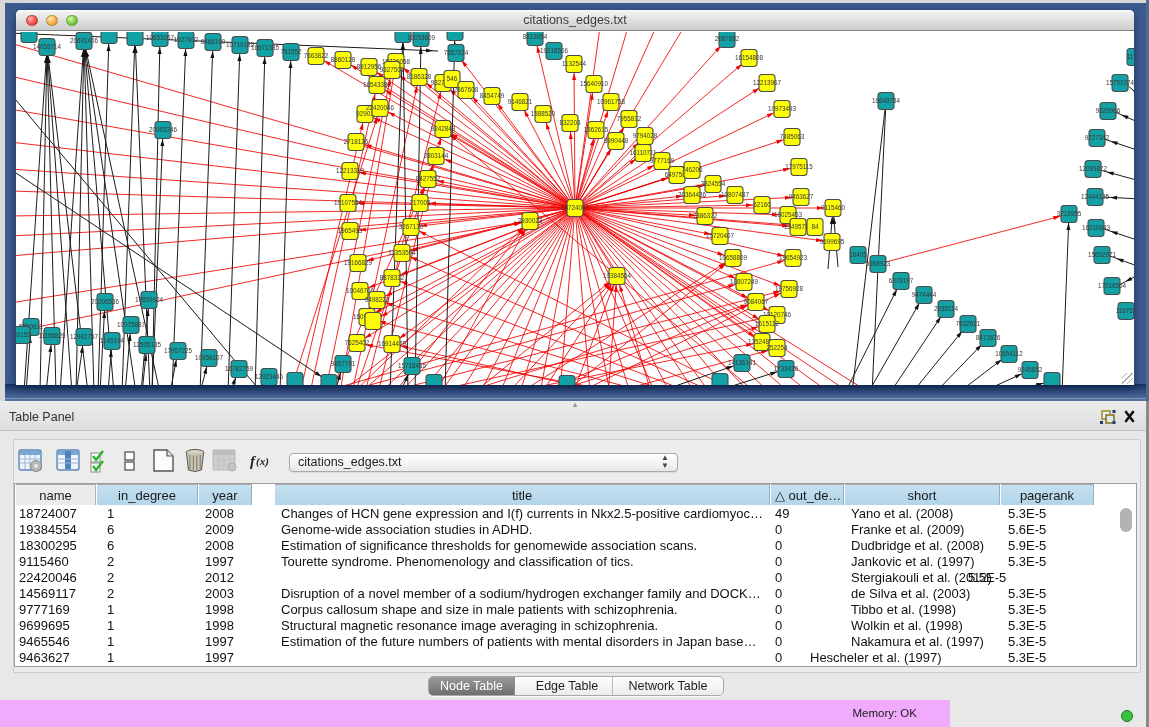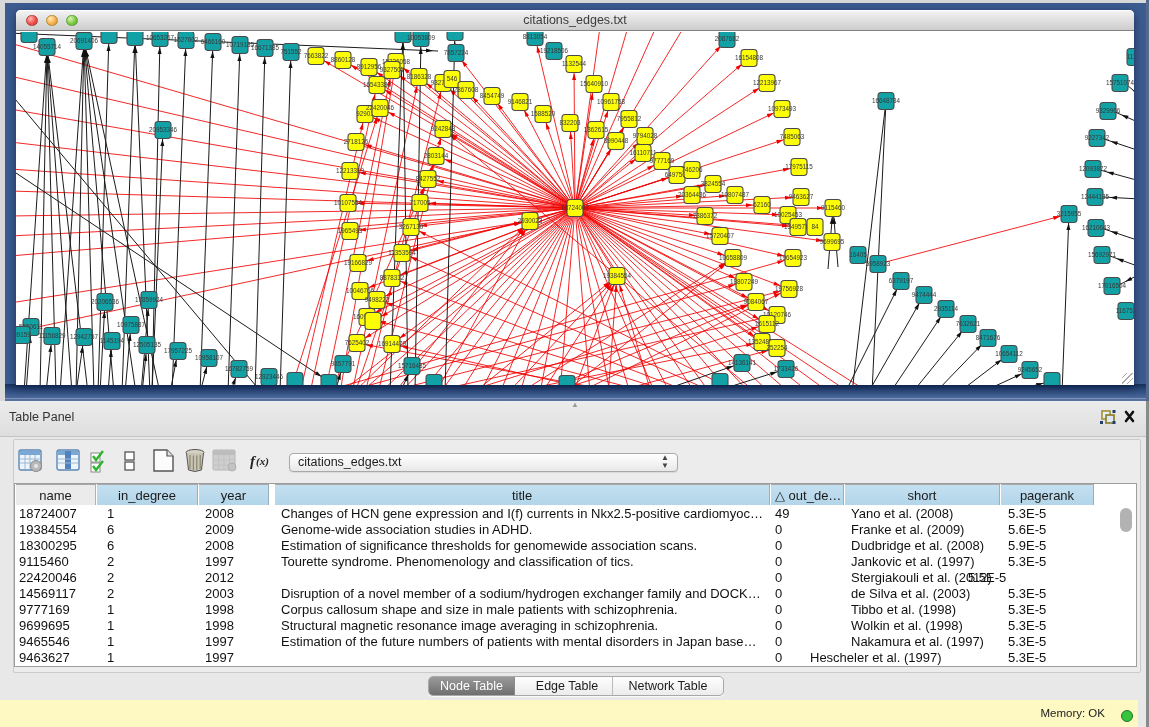--- a/index.html
+++ b/index.html
@@ -17,21 +17,21 @@
  box-shadow:inset 0 1px 0 #fdfdfd}
 #titlebar .t{position:absolute;left:0;top:3px;width:100%;text-align:center;font-size:12.5px;color:#3c3c3c}
 .tl{position:absolute;top:4.5px;width:11.5px;height:11.5px;border-radius:50%}
 #b1{left:10px;background:radial-gradient(circle at 35% 30%,#ffb9b4,#f1514d 55%,#c33530);border:0.5px solid #b43f38}
 #b2{left:30px;background:radial-gradient(circle at 35% 30%,#ffeabf,#f5b04c 55%,#cd8c2e);border:0.5px solid #b88b32}
 #b3{left:50px;background:radial-gradient(circle at 35% 30%,#d8f5b2,#7ecb44 55%,#55a426);border:0.5px solid #62a135}
 #canvas{position:absolute;left:0;top:22px;width:1118px;height:353px;background:#fff;overflow:hidden}
 #grip{position:absolute;right:1px;bottom:1px;width:11px;height:11px;
  background:repeating-linear-gradient(135deg,transparent 0 3px,#aaa 3px 4px)}
 
-#panelhead{position:absolute;left:0;top:401px;width:1149px;height:36px;
+#panelhead{position:absolute;left:0;top:401px;width:1149px;height:30px;
  background:linear-gradient(#ececec,#dedede);border-bottom:1px solid #c4c4c4}
 #panelhead .t{position:absolute;left:9px;top:9px;font-size:12.5px;color:#333}
 #collapse{position:absolute;left:569px;top:402px;width:12px;height:6px;color:#9a9a9a;font-size:9px;line-height:5px;text-align:center}
 #toolpane{position:absolute;left:13px;top:439px;width:1128px;height:234px;background:#ececec;
  border:1px solid #cbcbcb;border-radius:2px}
 #dropdown{position:absolute;left:289px;top:453px;width:389px;height:18.5px;border:1px solid #a9a9a9;
  border-radius:4px;background:linear-gradient(#ffffff,#f2f2f2 60%,#e8e8e8);
  font-size:12.5px;color:#1c1c1c;line-height:17px;padding-left:8px;box-shadow:0 1px 1px rgba(0,0,0,.08)}
 #dropdown .ar{position:absolute;right:8px;top:0px;font-size:8px;color:#444;line-height:8px}
 
@@ -44,21 +44,21 @@
 .tr .c{position:absolute;top:1px;white-space:nowrap}
 #scrollthumb{position:absolute;left:1120px;top:508px;width:12px;height:24px;background:#b2b2b2;border-radius:6px}
 
 #tabs{position:absolute;left:428px;top:676px;width:296px;height:19.5px;border:1px solid #a8a8a8;
  border-radius:5px;background:linear-gradient(#fefefe,#ececec);box-shadow:0 1px 0 rgba(255,255,255,.8)}
 #tabs .seg{position:absolute;top:0;height:100%;font-size:12.5px;line-height:18px;text-align:center;color:#1c1c1c}
 #seg1{left:0;width:86px;background:linear-gradient(#9a9a9a,#6f6f6f);color:#fff !important;
  border-radius:4px 0 0 4px;border-right:1px solid #8a8a8a}
 #seg2{left:93px;width:91px;border-right:1px solid #bbb}
 #seg3{left:184px;width:110px}
-#status{position:absolute;left:0;top:700px;width:1138px;height:27px;background:#fef9c3}
+#status{position:absolute;left:0;top:700px;width:950px;height:27px;background:#f0abfc}
 #status .t{position:absolute;right:33px;top:7px;font-size:11.5px;color:#1a1a1a}
 #memdot{position:absolute;left:1121px;top:710px;width:12px;height:12px;border-radius:50%;
  background:#35c43e;border:1px solid #25702a}
 #rstrip{position:absolute;left:1146px;top:401px;width:3px;height:326px;background:#8a8a8a}
 </style></head><body>
 <div id="desk">
  <div class="topstrip"></div>
     <div class="leftstrip"></div>
     <div class="rightstrip"></div>
  <div class="bot"></div>
@@ -579,21 +579,21 @@
   <circle cx="19" cy="17" r="4" fill="#bdbdbd" stroke="#a5a5a5"></circle>
  </g>
 
  <text x="236" y="19" font-size="15" font-style="italic" font-weight="bold" font-family="Liberation Serif,serif" fill="#222">f</text>
  <text x="242" y="18" font-size="11" font-style="italic" font-weight="bold" font-family="Liberation Serif,serif" fill="#222">(x)</text>
 </svg>
 <div id="dropdown">citations_edges.txt<span class="ar">▲<br>▼</span></div>
 <div id="tbl"></div>
 <div class="th" style="left:16px;width:80px;background:#ebebeb;border-right:1px solid #b0b0b0">name</div>
 <div class="th" style="left:97px;width:101px">in_degree</div>
-<div class="th" style="left:199px;width:70px">year</div>
+<div class="th" style="left:199px;width:53px">year</div>
 <div class="th" style="left:275px;width:495px">title</div>
 <div class="th" style="left:771px;width:73px;text-align:left;padding-left:4px">△ out_de…</div>
 <div class="th" style="left:845px;width:155px">short</div>
 <div class="th" style="left:1001px;width:93px">pagerank</div>
 <div class="tr" style="top:505px">
 <span class="c" style="left:19px">18724007</span>
 <span class="c" style="left:107px">1</span>
 <span class="c" style="left:205px">2008</span>
 <span class="c" style="left:281px">Changes of HCN gene expression and I(f) currents in Nkx2.5-positive cardiomyoc…</span>
 <span class="c" style="left:775px">49</span>

